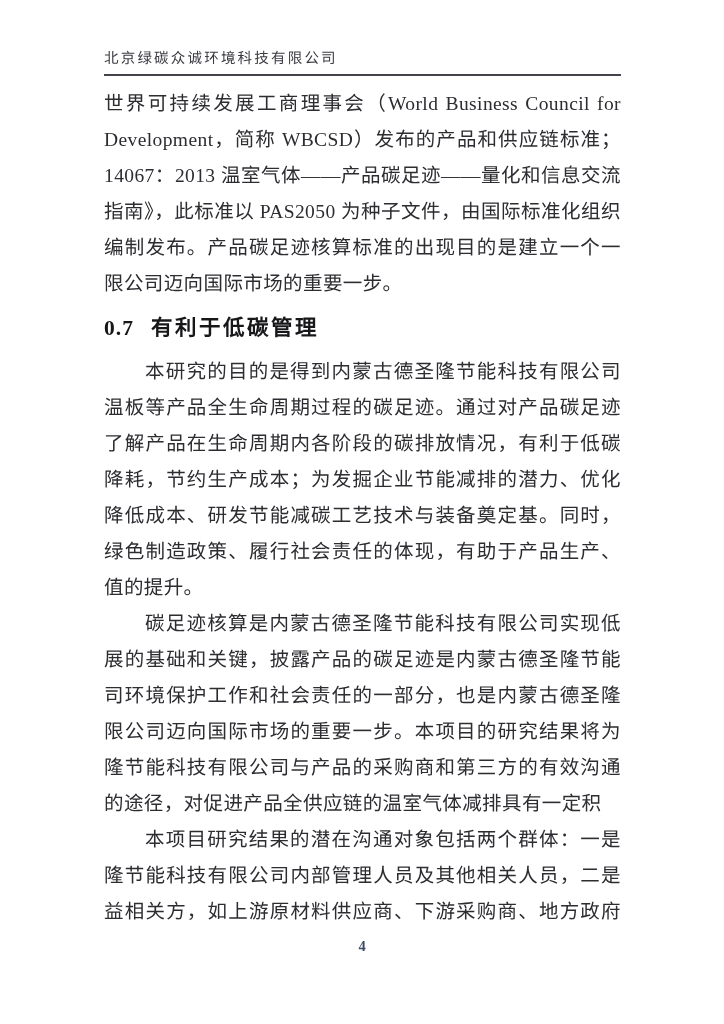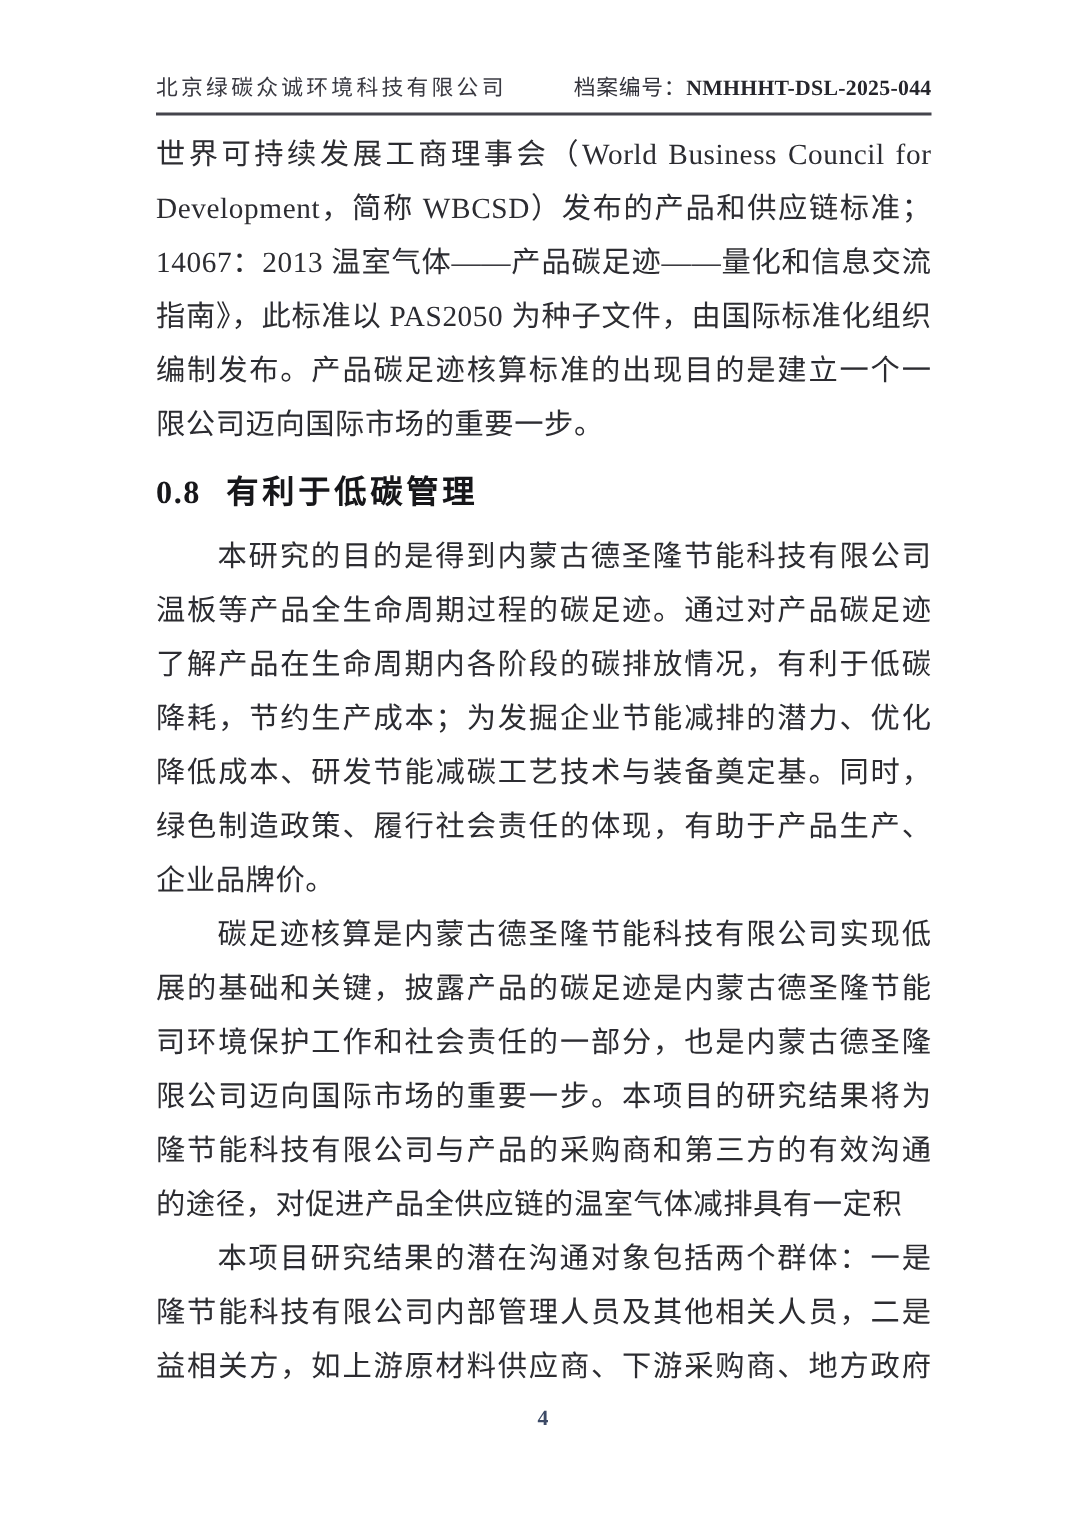--- a/index.html
+++ b/index.html
@@ -95,42 +95,41 @@
     color: #3c4a66;
   }
 </style>
 </head>
 <body>
 
 <div class="page">
 
   <div class="header">
     <span class="header-company">北京绿碳众诚环境科技有限公司</span>
-    <span class="header-file"><span>档案编号：</span><span class="file-number">NMHHHT-DSL-2025-044</span></span>
   </div>
 
   <div class="content">
 
   <div class="para">
         <div class="line just">世界可持续发展工商理事会（World Business Council for Sustainable</div>
         <div class="line just">Development，简称 WBCSD）发布的产品和供应链标准；③《ISO/TS</div>
         <div class="line just">14067：2013 温室气体——产品碳足迹——量化和信息交流的要求与</div>
         <div class="line just">指南》，此标准以 PAS2050 为种子文件，由国际标准化组织（ISO）</div>
         <div class="line just">编制发布。产品碳足迹核算标准的出现目的是建立一个一致的、国际</div>
         <div class="line">限公司迈向国际市场的重要一步。</div>
       </div>
-      <div class="heading"><span class="h-num">0.8</span><span class="h-title">有利于低碳管理</span></div>
+      <div class="heading"><span class="h-num">0.7</span><span class="h-title">有利于低碳管理</span></div>
       <div class="para">
         <div class="line just ind">本研究的目的是得到内蒙古德圣隆节能科技有限公司生产的保</div>
         <div class="line just">温板等产品全生命周期过程的碳足迹。通过对产品碳足迹进行核查，</div>
         <div class="line just">了解产品在生命周期内各阶段的碳排放情况，有利于低碳管理、节能</div>
         <div class="line just">降耗，节约生产成本；为发掘企业节能减排的潜力、优化生产流程、</div>
         <div class="line just">降低成本、研发节能减碳工艺技术与装备奠定基。同时，是响应国家</div>
         <div class="line just">绿色制造政策、履行社会责任的体现，有助于产品生产、企业品牌价</div>
-        <div class="line">企业品牌价。</div>
+        <div class="line">值的提升。</div>
       </div>
       <div class="para">
         <div class="line just ind">碳足迹核算是内蒙古德圣隆节能科技有限公司实现低碳、绿色发</div>
         <div class="line just">展的基础和关键，披露产品的碳足迹是内蒙古德圣隆节能科技有限公</div>
         <div class="line just">司环境保护工作和社会责任的一部分，也是内蒙古德圣隆节能科技有</div>
         <div class="line just">限公司迈向国际市场的重要一步。本项目的研究结果将为内蒙古德圣</div>
         <div class="line just">隆节能科技有限公司与产品的采购商和第三方的有效沟通提供良好</div>
         <div class="line">的途径，对促进产品全供应链的温室气体减排具有一定积极作用。</div>
       </div>
       <div class="para">

